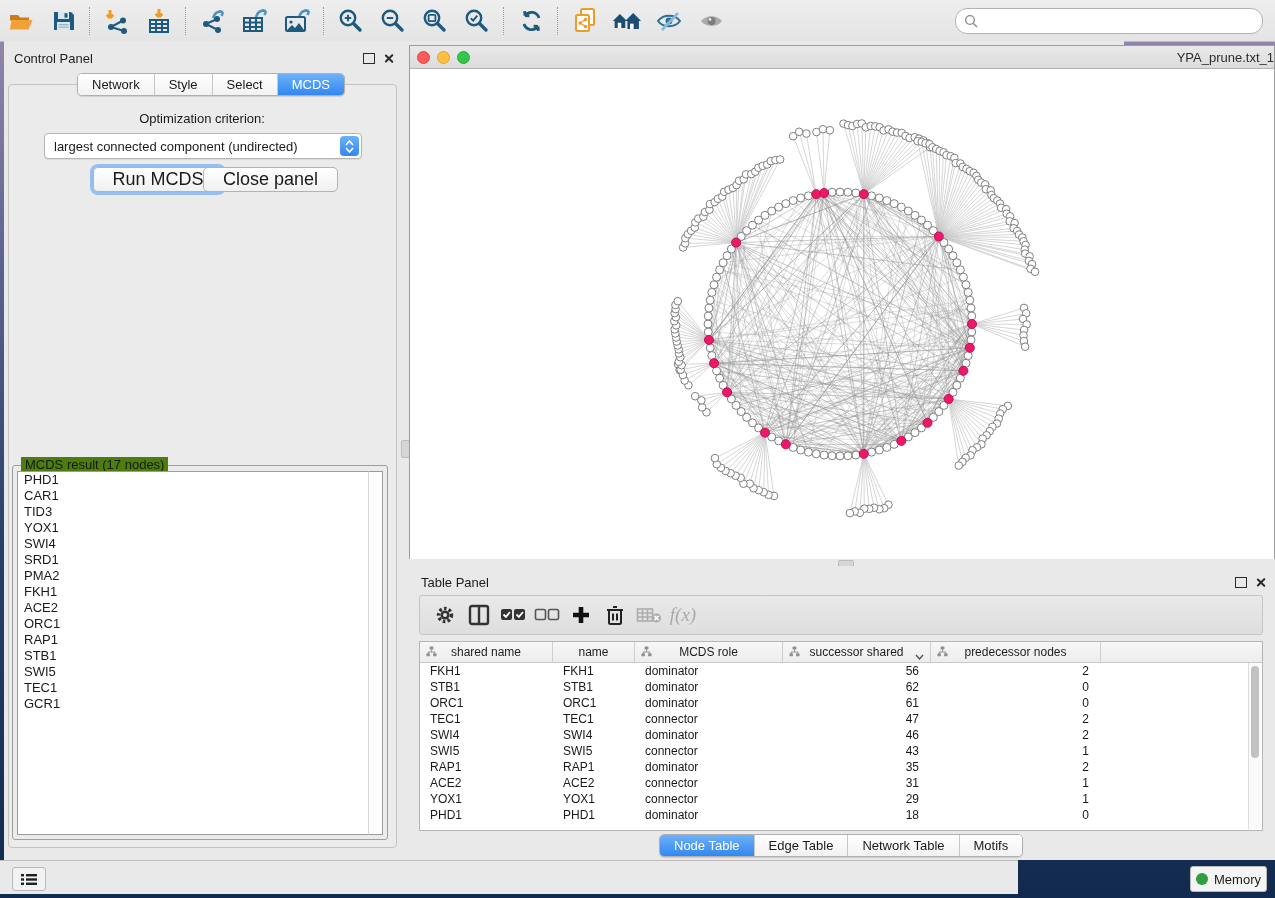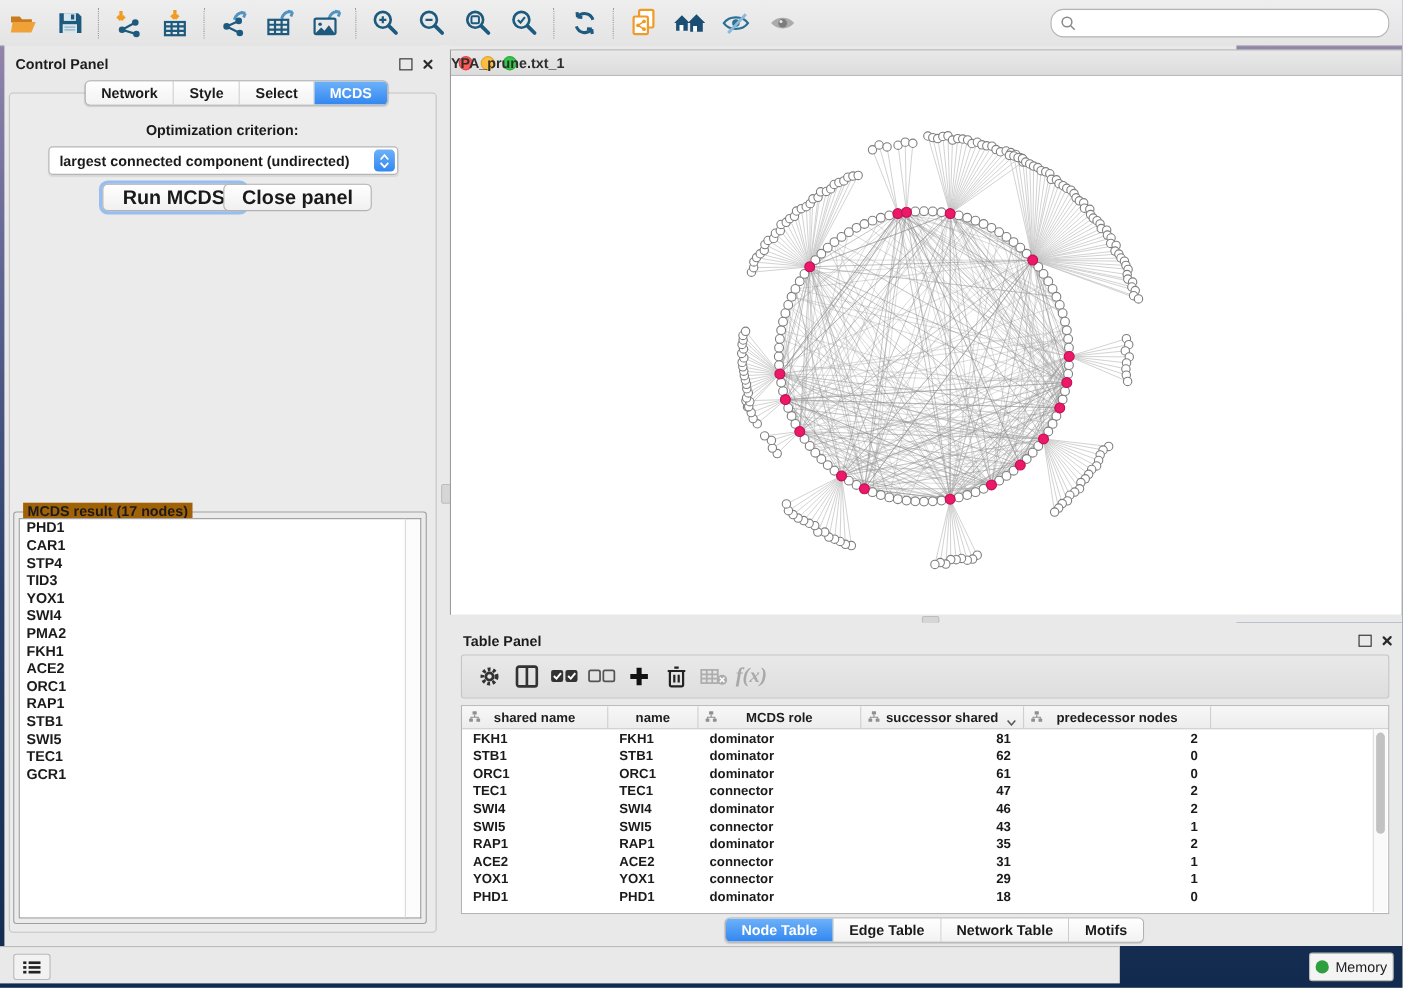--- a/index.html
+++ b/index.html
@@ -11,21 +11,21 @@
   .abs{position:absolute;}
   
   .toolbar{left:0;top:0;width:1275px;height:41px;background:linear-gradient(#eeeeee,#e4e4e4);
     border-bottom:1px solid #bdbdbd;display:flex;align-items:center;}
   .tb-ic{width:30px;height:30px;display:flex;align-items:center;justify-content:center;margin:0 6px;cursor:pointer;}
   .tb-sep{width:1px;height:28px;margin:0 5px;border-left:1px dotted #9a9a9a;}
   .tb-search{position:absolute;right:12px;top:8px;width:290px;height:24px;border:1px solid #b3b3b3;
     border-radius:12px;background:#fff;display:flex;align-items:center;padding:0 8px;}
   .tb-search input{border:none;outline:none;flex:1;font:13px "Liberation Sans",sans-serif;background:transparent;margin-left:6px;}
   
-  .app-main{left:4px;top:41px;width:1120px;height:819px;background:#e9e9e9;font-weight:bold;}
+  .app-main{left:4px;top:41px;width:1120px;height:819px;background:#e9e9e9;}
   
   .cp{left:0;top:0;width:396px;height:819px;}
   .panel-title{font-size:13px;color:#1c1c1c;}
   .win-btns{display:flex;gap:8px;align-items:center;}
   .float-ic{width:10px;height:9px;border:1.5px solid #2b2b2b;display:inline-block;cursor:pointer;}
   .close-ic{width:11px;height:11px;position:relative;cursor:pointer;}
   .close-ic:before,.close-ic:after{content:"";position:absolute;left:5px;top:0;width:2.4px;height:11px;background:#2b2b2b;border-radius:1px;}
   .close-ic:before{transform:rotate(45deg);} .close-ic:after{transform:rotate(-45deg);}
   .cp-header{left:10px;top:7px;width:380px;height:20px;display:flex;justify-content:space-between;align-items:center;}
   .cp-box{left:4px;top:43px;width:387px;height:762px;background:#ebebeb;border:1px solid #c3c3c3;border-radius:4px;}
@@ -42,38 +42,38 @@
     display:flex;align-items:center;cursor:pointer;box-shadow:0 1px 1px rgba(0,0,0,.08);}
   .dropdown .dd-text{flex:1;font-size:13px;padding-left:9px;white-space:nowrap;overflow:hidden;}
   .dd-step{width:19px;height:20px;margin-right:2px;border-radius:4px;background:linear-gradient(#6db1fa,#3287f0);
     display:flex;flex-direction:column;align-items:center;justify-content:center;gap:1px;}
   .btn{height:23px;background:linear-gradient(#ffffff,#f0f0f0);border:1px solid #b3b3b3;border-radius:5px;
     font-size:18px;display:flex;align-items:center;justify-content:center;cursor:pointer;padding:0 14px;}
   .btn.focus-ring{box-shadow:0 0 0 3px rgba(106,166,245,.65);}
   .run-btn{left:89px;top:126px;width:100px;}
   .closep-btn{left:199px;top:126px;width:105px;}
   .group-box{left:8px;top:424px;width:374px;height:373px;border:1px solid #9f9f9f;border-radius:3px;}
-  .group-title{position:absolute;top:-9px;left:8px;background:#a16207;padding:0 4px;font-size:13px;}
+  .group-title{position:absolute;top:-9px;left:8px;background:#4d7c0f;padding:0 4px;font-size:13px;}
   .mcds-list{position:absolute;left:4px;top:5px;width:352px;height:362px;background:#fff;border:1px solid #9b9b9b;
     overflow:hidden;font-size:13px;}
   .mcds-item{height:16px;line-height:16px;padding-left:6px;cursor:default;}
   .mcds-scroll{position:absolute;right:4px;top:5px;width:13px;height:362px;background:#fcfcfc;border:1px solid #9b9b9b;border-left:1px solid #d8d8d8;}
   
   .vsplit{left:396px;top:0;width:9px;height:819px;background:#e9e9e9;}
   .vsplit-handle{left:1px;top:399px;width:7px;height:16px;background:#d6d6d6;border:1px solid #bdbdbd;border-radius:2px;}
   .right-region{left:405px;top:0;width:866px;height:819px;}
   
   .net-win{left:0;top:4px;width:866px;height:514px;border:1px solid #9c9c9c;background:#fff;box-sizing:border-box;}
   .net-titlebar{height:22px;background:linear-gradient(#e9e9e9,#dcdcdc);border-bottom:1px solid #b3b3b3;
     display:flex;align-items:center;position:relative;}
   .tl{width:13px;height:13px;border-radius:50%;margin-left:7px;cursor:pointer;}
   .tl.red{background:#fc5b57;border:1px solid #dd4743;box-sizing:border-box;}
   .tl.yellow{background:#fdbe41;border:1px solid #e0a430;box-sizing:border-box;}
   .tl.green{background:#34c84a;border:1px solid #2aa73c;box-sizing:border-box;}
-  .net-title{position:absolute;left:0;right:0;text-align:left;font-size:13px;color:#2d2d2d;}
+  .net-title{position:absolute;left:0;right:0;text-align:right;font-size:13px;color:#2d2d2d;}
   .net-canvas{width:864px;height:490px;display:block;background:#fff;}
   .hsplit{left:0;top:518px;width:866px;height:7px;background:#e9e9e9;}
   .hsplit-handle{left:429px;top:1px;width:14px;height:5px;background:#d6d6d6;border:1px solid #bdbdbd;border-radius:2px;}
   
   .table-panel{left:0;top:525px;width:866px;height:294px;background:#e9e9e9;}
   .tp-header{left:12px;top:6px;width:845px;height:20px;display:flex;justify-content:space-between;align-items:center;}
   .tp-toolbar{left:10px;top:29px;width:844px;height:40px;background:linear-gradient(#e9e9e9,#dedede);
     border:1px solid #c6c6c6;border-radius:3px;display:flex;align-items:center;padding-left:8px;box-sizing:border-box;}
   .tp-ic{width:34px;height:30px;display:flex;align-items:center;justify-content:center;cursor:pointer;}
   .fx{font-family:"Liberation Serif",serif;font-style:italic;font-size:19px;color:#a9a9a9;}
@@ -271,24 +271,24 @@
           </svg>
       </span>
     </div>
     <div class="abs btn focus-ring run-btn">Run MCDS</div>
     <div class="abs btn closep-btn">Close panel</div>
     <div class="abs group-box">
       <span class="group-title">MCDS result (17 nodes)</span>
       <div class="mcds-list" id="mcds-list">
           <div class="mcds-item">PHD1</div>
           <div class="mcds-item">CAR1</div>
-          <div class="mcds-item">STP4</div>
           <div class="mcds-item">TID3</div>
           <div class="mcds-item">YOX1</div>
           <div class="mcds-item">SWI4</div>
+          <div class="mcds-item">SRD1</div>
           <div class="mcds-item">PMA2</div>
           <div class="mcds-item">FKH1</div>
           <div class="mcds-item">ACE2</div>
           <div class="mcds-item">ORC1</div>
           <div class="mcds-item">RAP1</div>
           <div class="mcds-item">STB1</div>
           <div class="mcds-item">SWI5</div>
           <div class="mcds-item">TEC1</div>
           <div class="mcds-item">GCR1</div>
         </div>
@@ -1246,21 +1246,21 @@
                 </svg></span>
               <span>predecessor nodes</span>
             </div>
             <div class="th" style="flex: 1 1 0%; border-right: none;"></div>
           </div>
         <div id="nt-body">
             <div class="trow">
               <div class="td txt" style="width: 133px;">FKH1</div>
               <div class="td txt" style="width: 82px;">FKH1</div>
               <div class="td txt" style="width: 148px;">dominator</div>
-              <div class="td num" style="width: 148px;">81</div>
+              <div class="td num" style="width: 148px;">56</div>
               <div class="td num" style="width: 170px;">2</div>
             </div>
             <div class="trow">
               <div class="td txt" style="width: 133px;">STB1</div>
               <div class="td txt" style="width: 82px;">STB1</div>
               <div class="td txt" style="width: 148px;">dominator</div>
               <div class="td num" style="width: 148px;">62</div>
               <div class="td num" style="width: 170px;">0</div>
             </div>
             <div class="trow">

